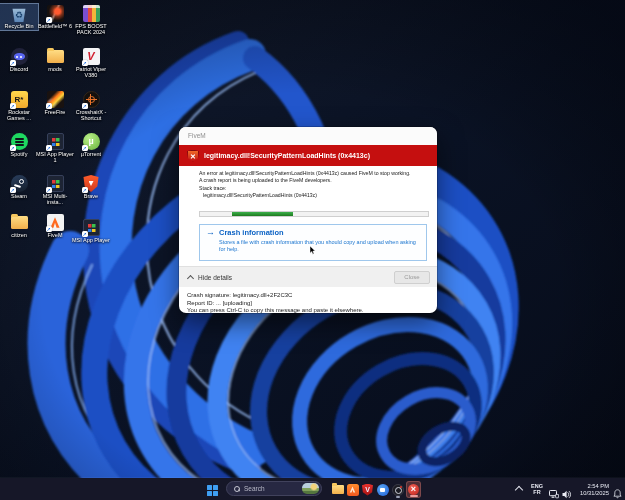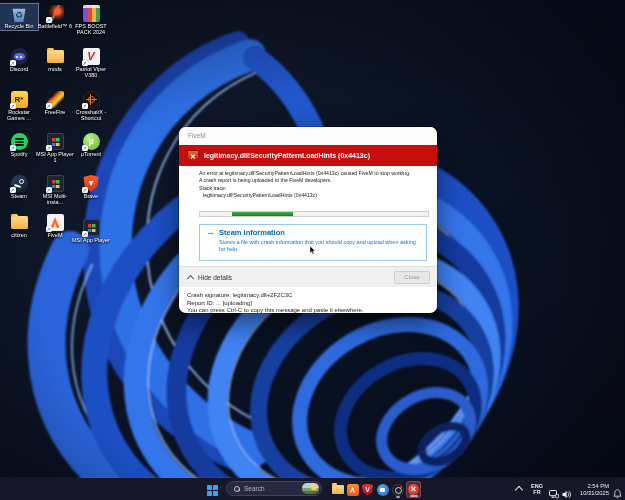--- a/index.html
+++ b/index.html
@@ -324,21 +324,21 @@
       <div>A crash report is being uploaded to the FiveM developers.</div>
       <div>Stack trace:</div>
       <div class="indent">legitimacy.dll!SecurityPatternLoadHints (0x4413c)</div>
     </div>
     <div class="d-progress">
       <div class="d-progress-fill" style="left: 14%; width: 27%;"></div>
     </div>
     <div class="d-cmdlink">
       <div class="d-cmdlink-top">
         <span class="d-arrow">→</span>
-        <span class="d-cmdlink-label">Steam information</span>
+        <span class="d-cmdlink-label">Crash information</span>
       </div>
       <div class="d-cmdlink-desc">Stores a file with crash information that you should copy and upload when asking for help.</div>
     </div>
     <div class="d-footer">
       <span class="chev-up"></span>
       <span class="d-hide-label">Hide details</span>
       <div class="d-close">Close</div>
     </div>
     <div class="d-details">
       <div>Crash signature: legitimacy.dll+2F2C3C</div>

